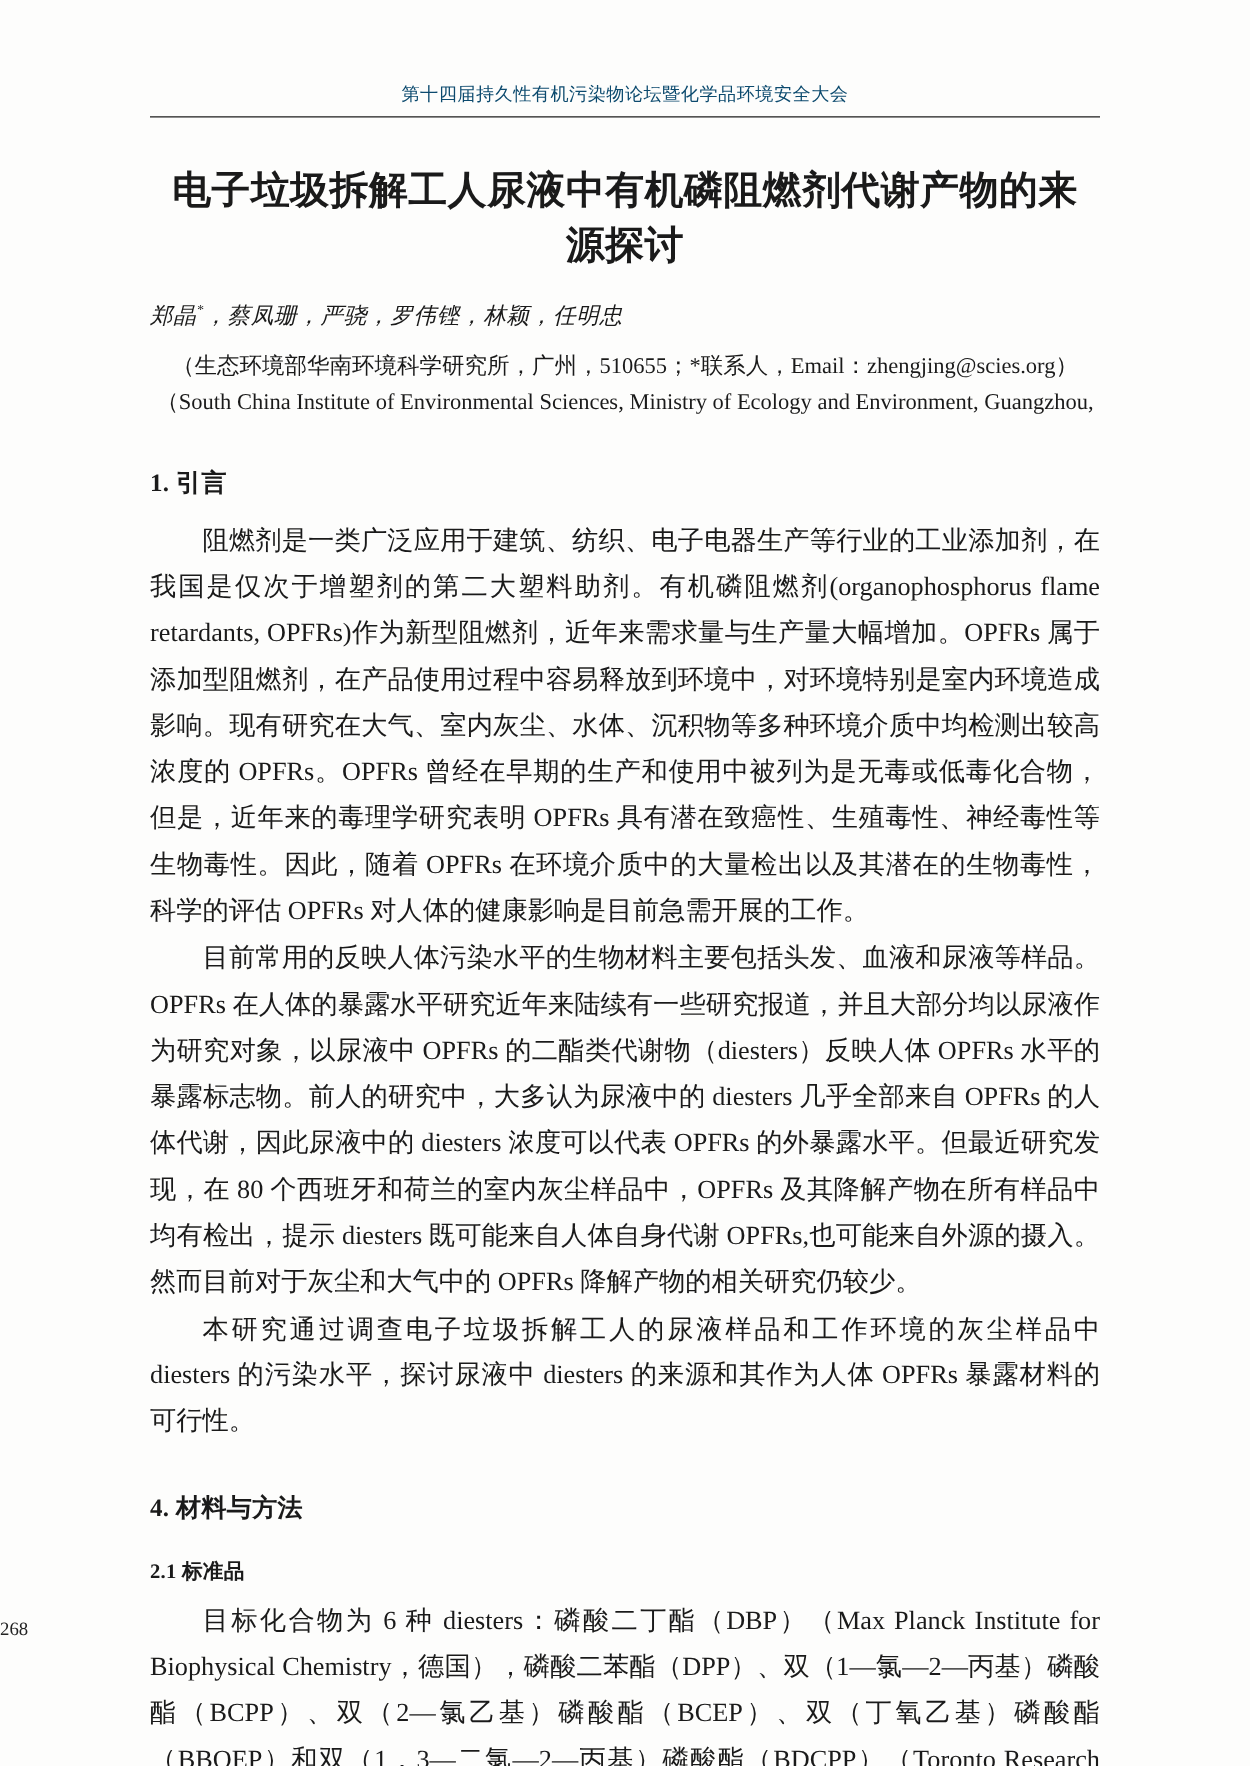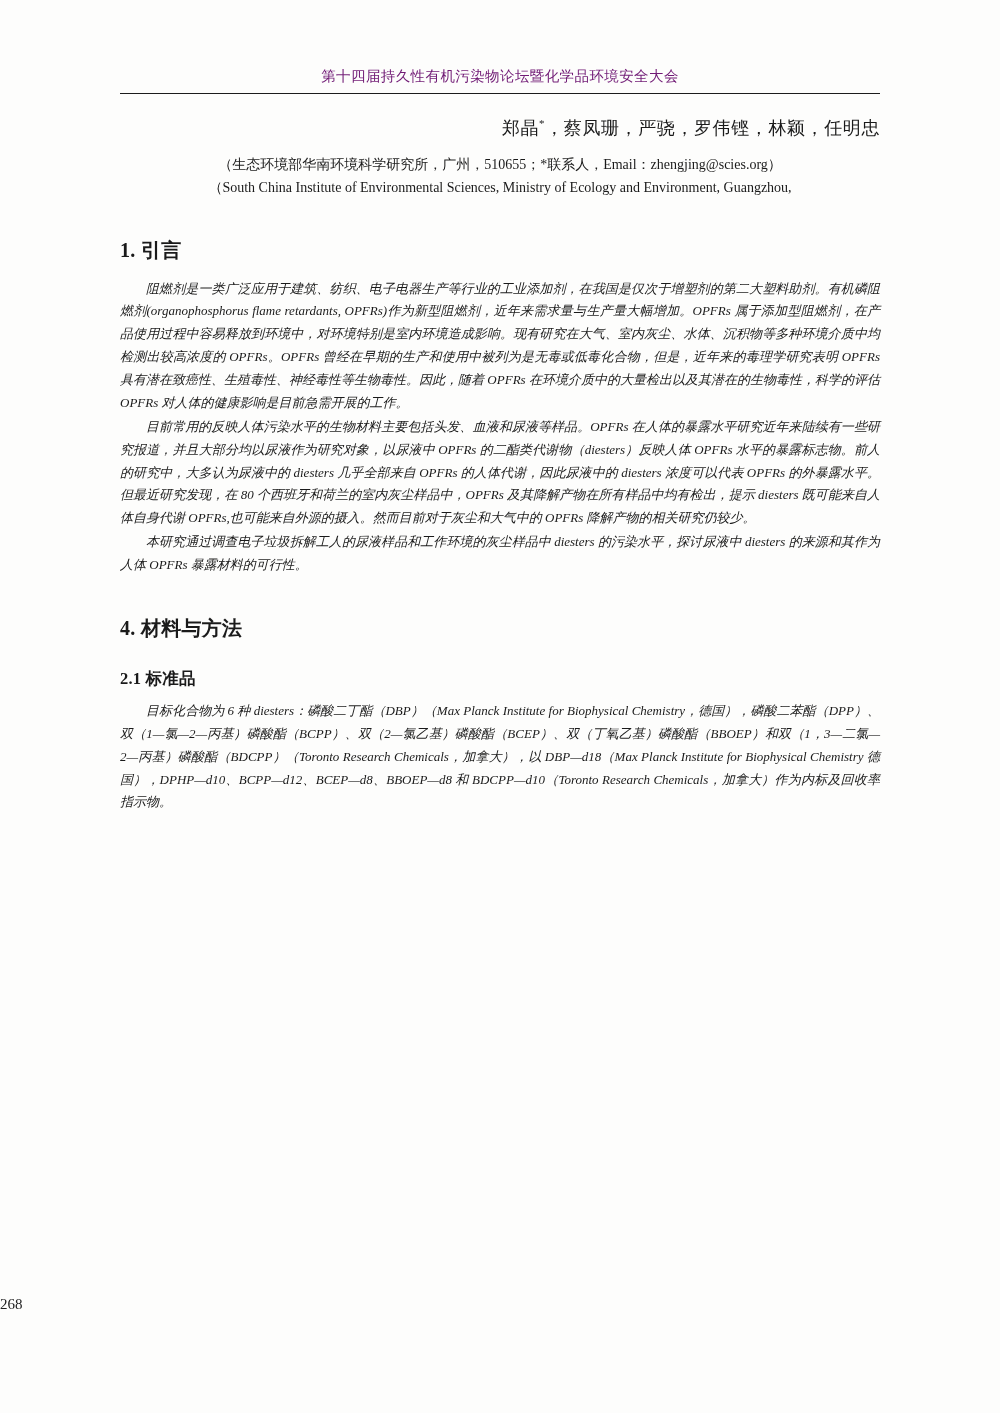--- a/index.html
+++ b/index.html
@@ -25,21 +25,21 @@
     left: 120px;
     top: 0;
     width: 760px;
   }
 
   
   .running-header {
     text-align: center;
     font-size: 14.5px;
     letter-spacing: 0.4px;
-    color: #701a75;
+    color: #0c4a6e;
     padding-top: 68px;
     line-height: 1.2;
   }
   .header-rule {
     border: 0;
     border-top: 1.6px solid #1c1c1c;
     margin: 8px 0 0 0;
     width: 100%;
   }
 
@@ -57,32 +57,33 @@
     text-align: center;
     font-size: 24.5px;
     font-weight: 400;
     line-height: 1.62;
     margin: 32px 0 0 0;
     padding: 0 6px;
   }
 
   
   .authors {
-    text-align: right;
+    text-align: left;
     font-size: 18px;
     margin: 22px 0 0 0;
     letter-spacing: 0.6px;
+    font-style: italic;
   }
   .authors sup {
     font-size: 11px;
     vertical-align: super;
   }
   .affil {
     text-align: center;
-    font-size: 14px;
+    font-size: 18px;
     line-height: 1.58;
     margin: 14px 0 0 0;
   }
   .affil .line { display: block; }
 
   
   h2.section {
     font-size: 20px;
     font-weight: 700;
     margin: 38px 0 14px 0;
@@ -90,27 +91,26 @@
   }
   h3.subsection {
     font-size: 16.5px;
     font-weight: 700;
     margin: 26px 0 10px 0;
     letter-spacing: 0.2px;
   }
 
   
   p.body {
-    font-size: 13px;
+    font-size: 21px;
     line-height: 1.76;
     margin: 0 0 1px 0;
     text-align: justify;
     text-justify: inter-ideograph;
     text-indent: 2em;
-    font-style: italic;
   }
 
   
   .page-number {
     position: absolute;
     left: 0;
     right: 0;
     top: 1296px;
     text-align: left;
     font-size: 15px;
@@ -120,20 +120,21 @@
 </head>
 <body>
 
 <div class="page">
 
   <div class="content">
 
     <div class="running-header">第十四届持久性有机污染物论坛暨化学品环境安全大会</div>
     <hr class="header-rule">
 
+    <h1 class="title-cn">电子垃圾拆解工人尿液中有机磷阻燃剂代谢产物的来源探讨</h1>
 
 
     <div class="authors">
       <span>郑晶</span><sup>*</sup><span>，蔡凤珊，严骁，罗伟铿，林颖，任明忠</span>
     </div>
 
     <div class="affil">
       <span class="line">（生态环境部华南环境科学研究所，广州，510655；*联系人，Email：zhengjing@scies.org）</span>
       <span class="line">（South China Institute of Environmental Sciences, Ministry of Ecology and Environment, Guangzhou,</span>
     </div>

